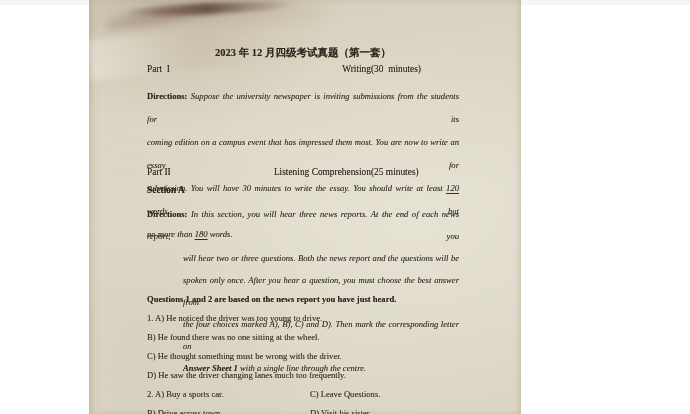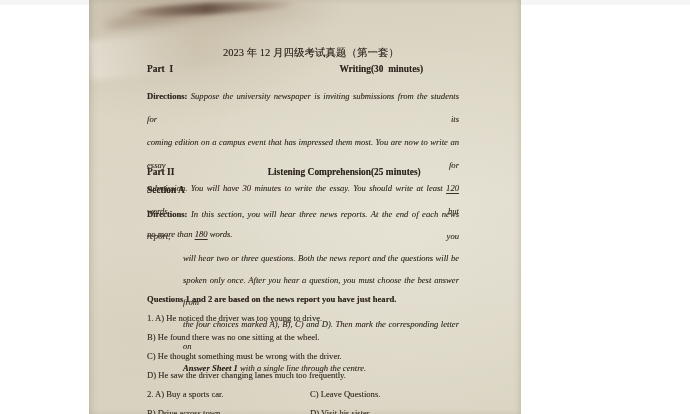--- a/index.html
+++ b/index.html
@@ -48,27 +48,27 @@
     transform:rotate(-6deg);
     filter:blur(3px);
   }
   .content{
     position:absolute;left:58px;top:0;width:312px;height:414px;
     color:#373128;
     text-shadow:0 0 .6px rgba(74,64,52,.55);
     filter:blur(.18px);
   }
   .title{
-    position:absolute;left:8px;top:46px;width:312px;
-    text-align:center;font-weight:normal;font-size:10.5px;color:#2c261f;
+    position:absolute;left:0;top:46px;width:312px;
+    text-align:center;font-weight:bold;font-size:10.5px;color:#2c261f;
     white-space:nowrap;
   }
   .part-row{
     position:absolute;left:0;width:312px;display:flex;align-items:baseline;
-    font-weight:bold;font-size:9.4px;color:#2c261f;white-space:pre;
+    font-weight:normal;font-size:9.4px;color:#2c261f;white-space:pre;
   }
   .part-row .pl{width:88px;text-align:left;}
   .part-row .pc{flex:1;text-align:right;}
   .part-row .pr{width:88px;text-align:left;}
   .row-p1{top:64px;}
   .row-p2{top:167px;}
   .section-label{
     position:absolute;left:0;top:185px;font-weight:bold;font-size:9.4px;color:#2c261f;
   }
   .dir{position:absolute;left:0;width:312px;font-size:8.6px;}

